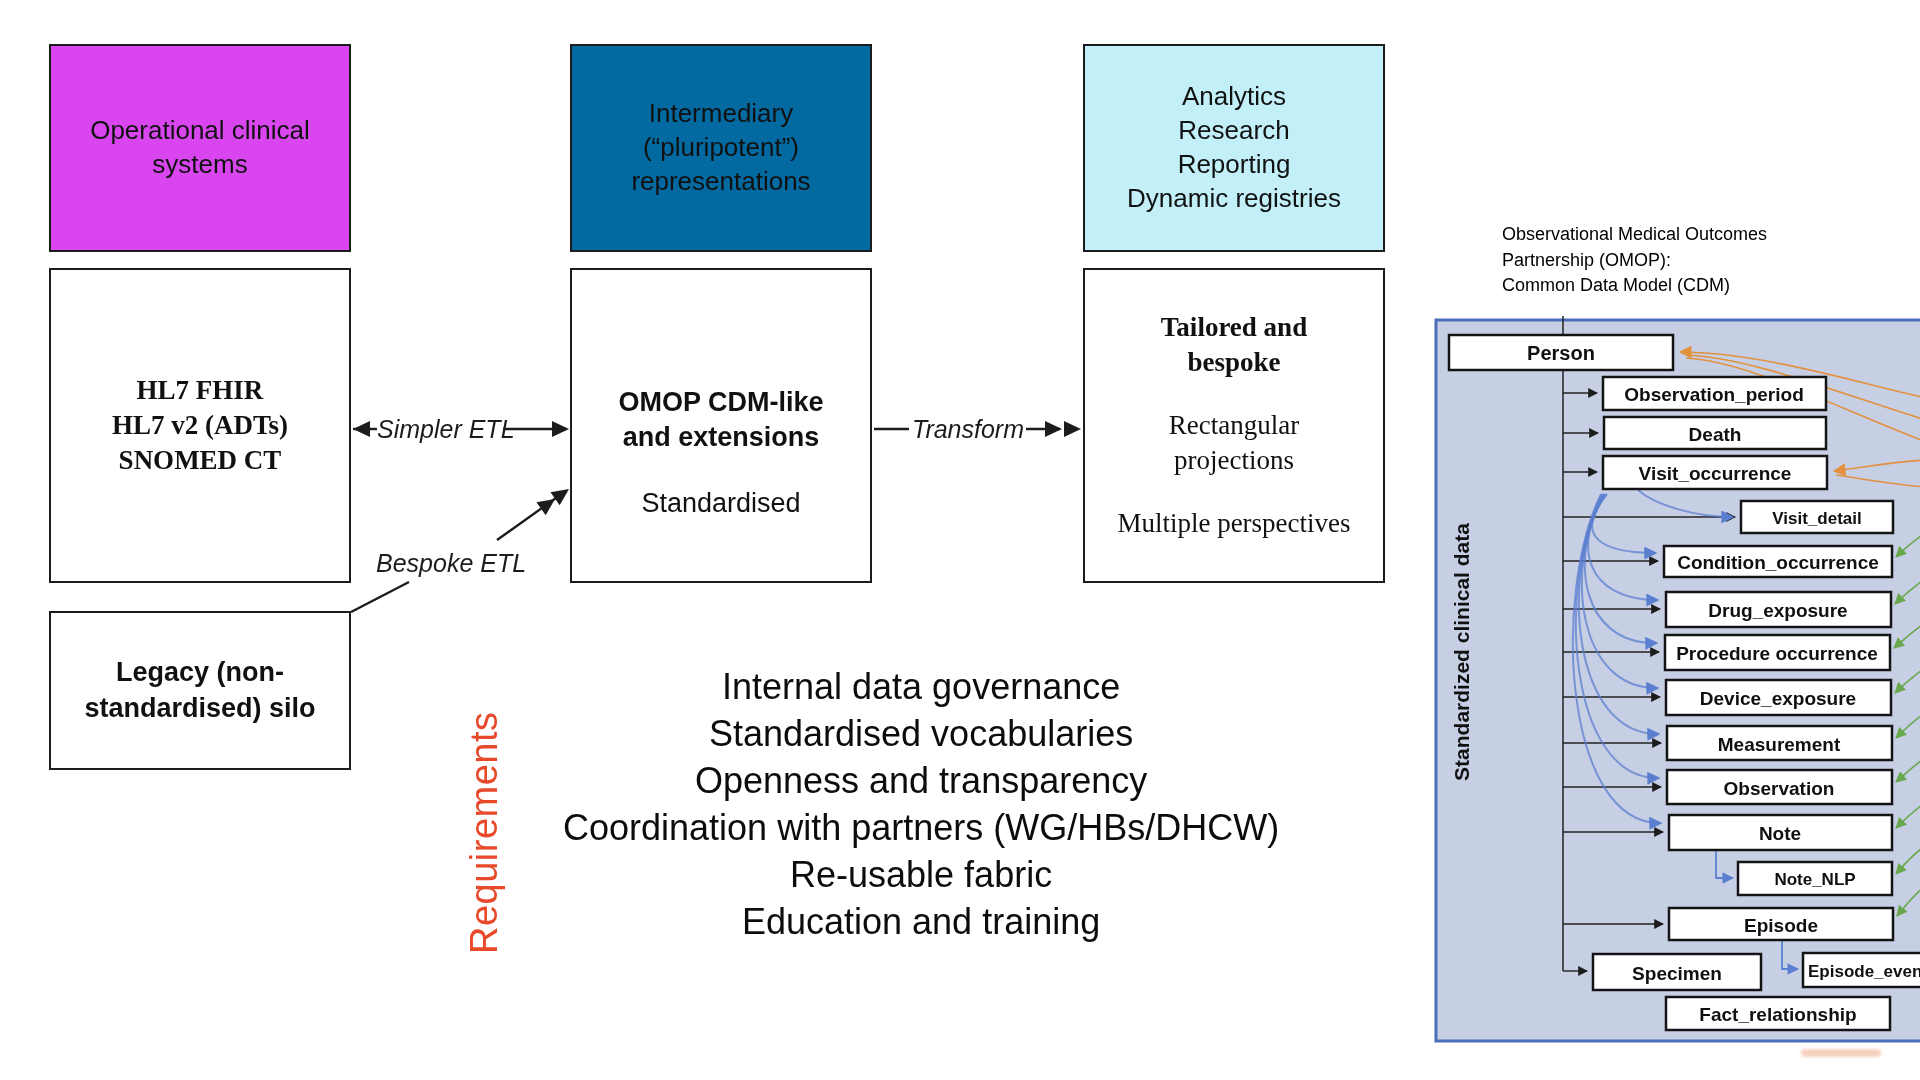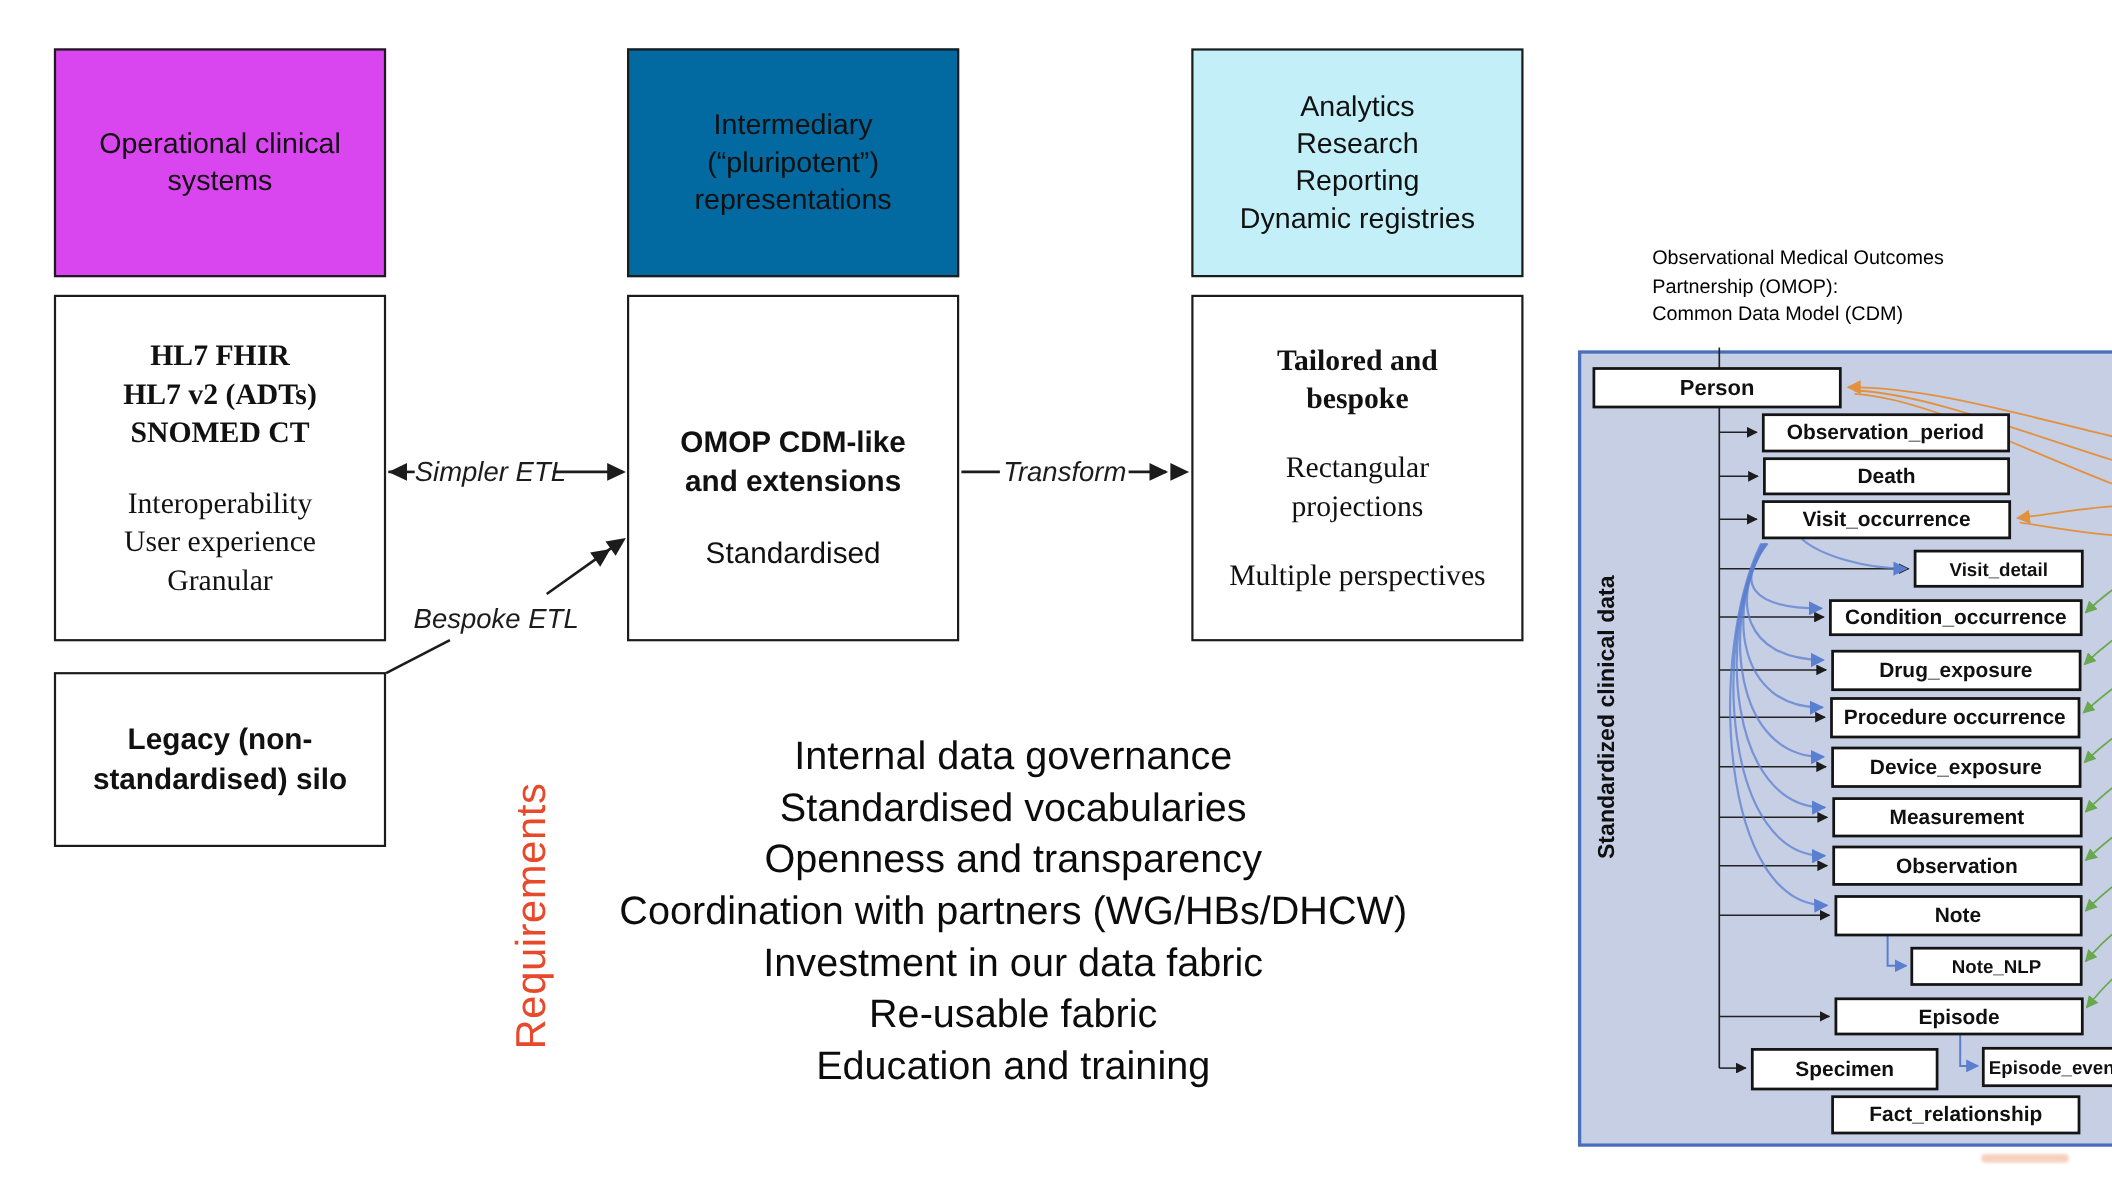--- a/index.html
+++ b/index.html
@@ -65,23 +65,20 @@
   <span>Analytics
 Research
 Reporting
 Dynamic registries</span>
 </div>
 
 <div class="fbox whitebox gap28" style="left:49px;top:268px;width:302px;height:315px;">
   <span class="bold">HL7 FHIR
 HL7 v2 (ADTs)
 SNOMED CT</span>
-  <span>Interoperability
-User experience
-Granular</span>
 </div>
 
 <div class="fbox whitebox gap30" style="left:570px;top:268px;width:302px;height:315px;padding-top:55px;">
   <span class="bold">OMOP CDM-like
 and extensions</span>
   <span>Standardised</span>
 </div>
 
 <div class="fbox whitebox gap28" style="left:1083px;top:268px;width:302px;height:315px;">
   <span class="bold">Tailored and
@@ -118,21 +115,20 @@
     <polygon points="-17,-8 0,0 -17,8" transform="translate(555,499) rotate(-35)"></polygon>
   </g>
 </svg>
 
 <div id="req-heading" style="color:#e8492b;">Requirements</div>
 <div id="req-list">
   <div>Internal data governance</div>
   <div>Standardised vocabularies</div>
   <div>Openness and transparency</div>
   <div>Coordination with partners (WG/HBs/DHCW)</div>
-  <div>Investment in our data fabric</div>
   <div>Re-usable fabric</div>
   <div>Education and training</div>
 </div>
 
 <div id="omop-title">Observational Medical Outcomes
 Partnership (OMOP):
 Common Data Model (CDM)</div>
 
 <svg id="omop-panel-svg" width="500" height="735" viewBox="1420 315 500 735">
   <defs>

